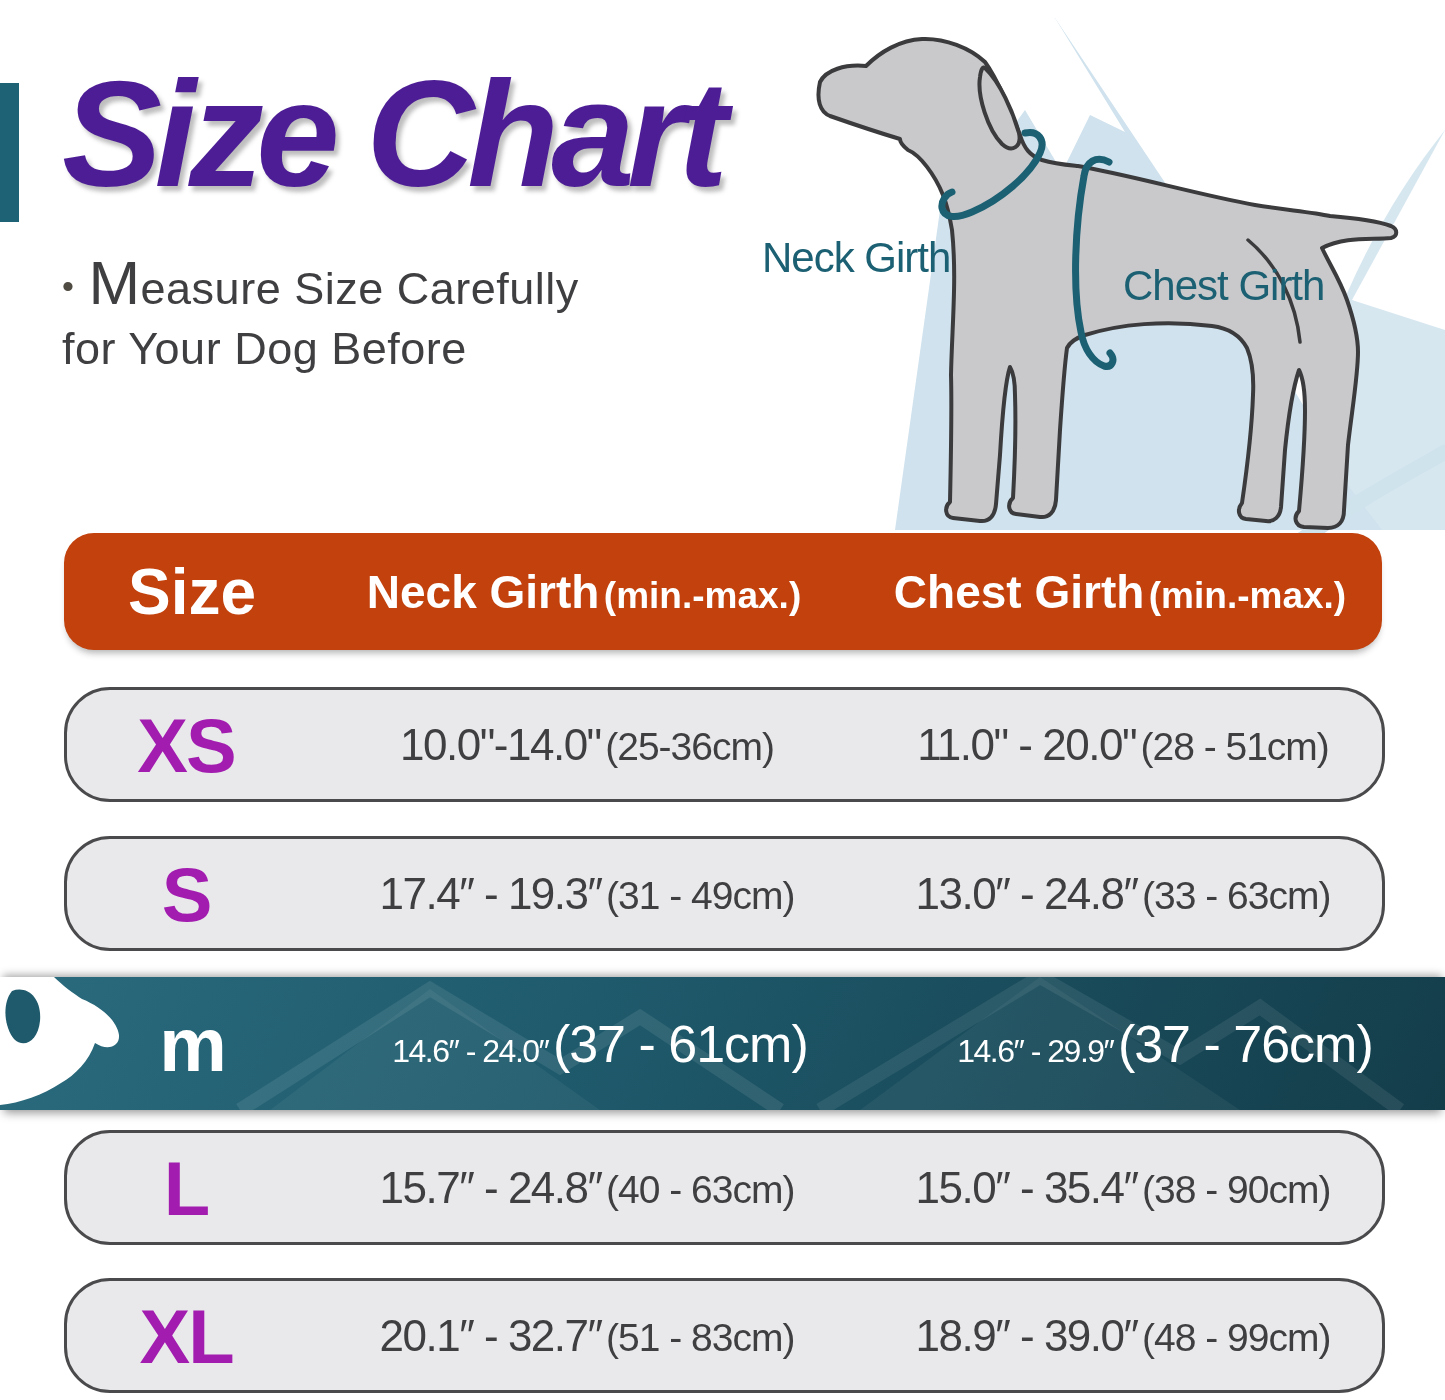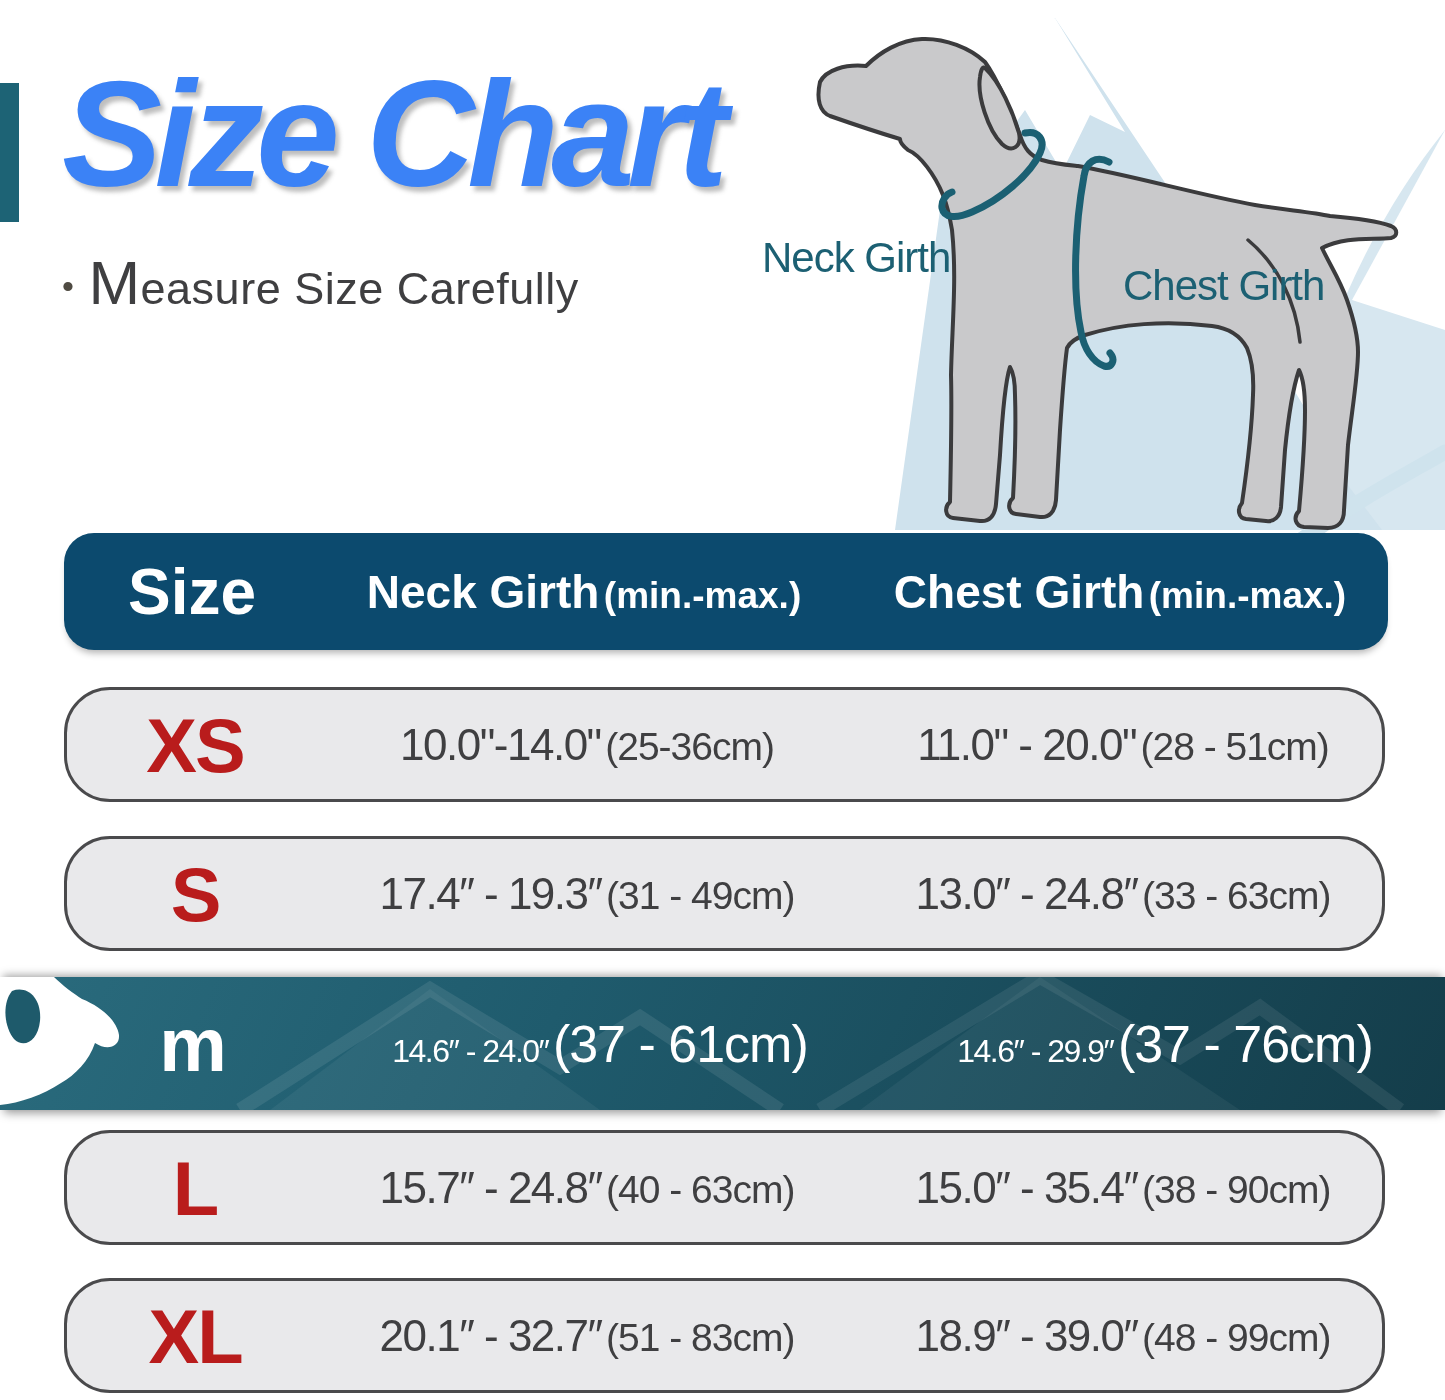--- a/index.html
+++ b/index.html
@@ -5,42 +5,41 @@
   html,body{margin:0;padding:0;background:#ffffff;}
   #canvas{
     position:relative;width:1445px;height:1400px;overflow:hidden;
     background:#ffffff;font-family:"Liberation Sans", sans-serif;
   }
   
   .accent-bar{position:absolute;left:0;top:83px;width:19px;height:139px;background:#1d6375;}
   .page-title{
     position:absolute;left:62px;top:52px;
     font-size:150px;font-weight:bold;font-style:italic;letter-spacing:-.05em;
-    color:#3b82f6;white-space:nowrap;line-height:1.1;
+    color:#4c1d95;white-space:nowrap;line-height:1.1;
     text-shadow:4px 5px 4px rgba(110,110,110,.45);
   }
   .note{position:absolute;left:62px;top:252px;width:660px;color:#3f3f41;}
   .note-line{font-size:45px;line-height:60px;letter-spacing:.5px;white-space:nowrap;}
   .note-bullet{font-size:34px;color:#4f4b42;margin-right:14px;vertical-align:6px;}
   .note-text{display:inline-block;}
   .note-text::first-letter{font-size:62px;line-height:1;}
   
   .mountains-svg{position:absolute;left:690px;top:0;width:755px;height:560px;z-index:1;}
   .dog-svg{position:absolute;left:750px;top:0px;width:700px;height:580px;z-index:3;}
   .girth-label{
     position:absolute;z-index:4;color:#1c6073;font-size:42px;letter-spacing:-1px;white-space:nowrap;
   }
   .neck-label{left:762px;top:234px;}
   .chest-label{left:1123px;top:262px;}
   
   .thead{
     position:absolute;left:64px;top:533px;width:1318px;height:117px;z-index:2;
-    background:#0c4a6e;border-radius:30px;color:#ffffff;
+    background:#c2410c;border-radius:30px;color:#ffffff;
     box-shadow:0 6px 7px -3px rgba(0,0,0,.30);
-    padding-left:6px;
   }
   .row{
     position:absolute;left:64px;width:1315px;height:109px;z-index:2;
     background:#e9e9eb;border:3px solid #4a4a4c;border-radius:46px;
     color:#3f3f41;
   }
   .row-xs{top:687px;} .row-s{top:836px;} .row-l{top:1130px;} .row-xl{top:1278px;}
   .band-m{
     position:absolute;left:0;top:977px;width:1445px;height:133px;z-index:2;
     background:linear-gradient(115deg,#2a6b7d 0%,#1f5b6d 38%,#143d4a 100%);
@@ -48,39 +47,40 @@
     box-shadow:0 -5px 8px -3px rgba(0,0,0,.35), 0 7px 9px -4px rgba(0,0,0,.40);
   }
   .band-decor{position:absolute;left:0;top:0;width:100%;height:100%;}
   .cell{position:absolute;top:50%;transform:translate(-50%,-50%);white-space:nowrap;}
   
   .h-size{left:128px;font-size:64px;font-weight:bold;}
   .h-neck{left:520px;} .h-chest{left:1056px;}
   .h-girth{font-size:46px;font-weight:bold;}
   .h-sub{font-size:37px;font-weight:bold;}
   
-  .c-size{left:128px;font-size:76px;font-weight:bold;color:#b91c1c;letter-spacing:-2px;}
+  .c-size{left:119px;font-size:76px;font-weight:bold;color:#a21caf;letter-spacing:-2px;}
   .c-neck{left:520px;} .c-chest{left:1056px;}
   .val{font-size:44px;letter-spacing:-1.5px;}
   .cm{font-size:39px;letter-spacing:-1px;}
   
   .band-m .c-size{left:192px;color:#ffffff;text-transform:lowercase;}
   .band-m .c-neck{left:600px;} .band-m .c-chest{left:1165px;}
   .band-m .val{font-size:32px;} .band-m .cm{font-size:52px;}
 </style>
 </head>
 <body>
 
 <div id="canvas">
 
   <div class="accent-bar"></div>
   <div class="page-title">Size Chart</div>
 
   <div class="note">
     <div class="note-line"><span class="note-bullet">•</span><span class="note-text">Measure Size Carefully</span></div>
+    <div class="note-line">for Your Dog Before</div>
   </div>
 
   <svg class="mountains-svg" viewBox="690 0 755 560" xmlns="http://www.w3.org/2000/svg">
     <polygon points="1055,18 1210,250 1330,450 1405,530 895,530 940,210" fill="#cfe2ed"></polygon>
     <polygon points="1160,180 1245,335 1135,305" fill="#bcd7e5"></polygon>
     <polygon points="1000,235 1062,345 958,325" fill="#bcd7e5"></polygon>
     <polygon points="1055,18 1125,132 1090,115 1062,172 1025,110 995,152 970,105 1015,52" fill="#ffffff"></polygon>
     <path d="M1445,38 L1445,130 C1385,205 1332,305 1302,425 L1382,530 L1445,530 Z" fill="#d7e7f0"></path>
     <polygon points="1445,130 1445,330 1352,300" fill="#ffffff"></polygon>
     <path d="M1298,542 C1358,500 1400,478 1445,452" stroke="#cfe3ed" stroke-width="15" fill="none" stroke-linecap="round"></path>

